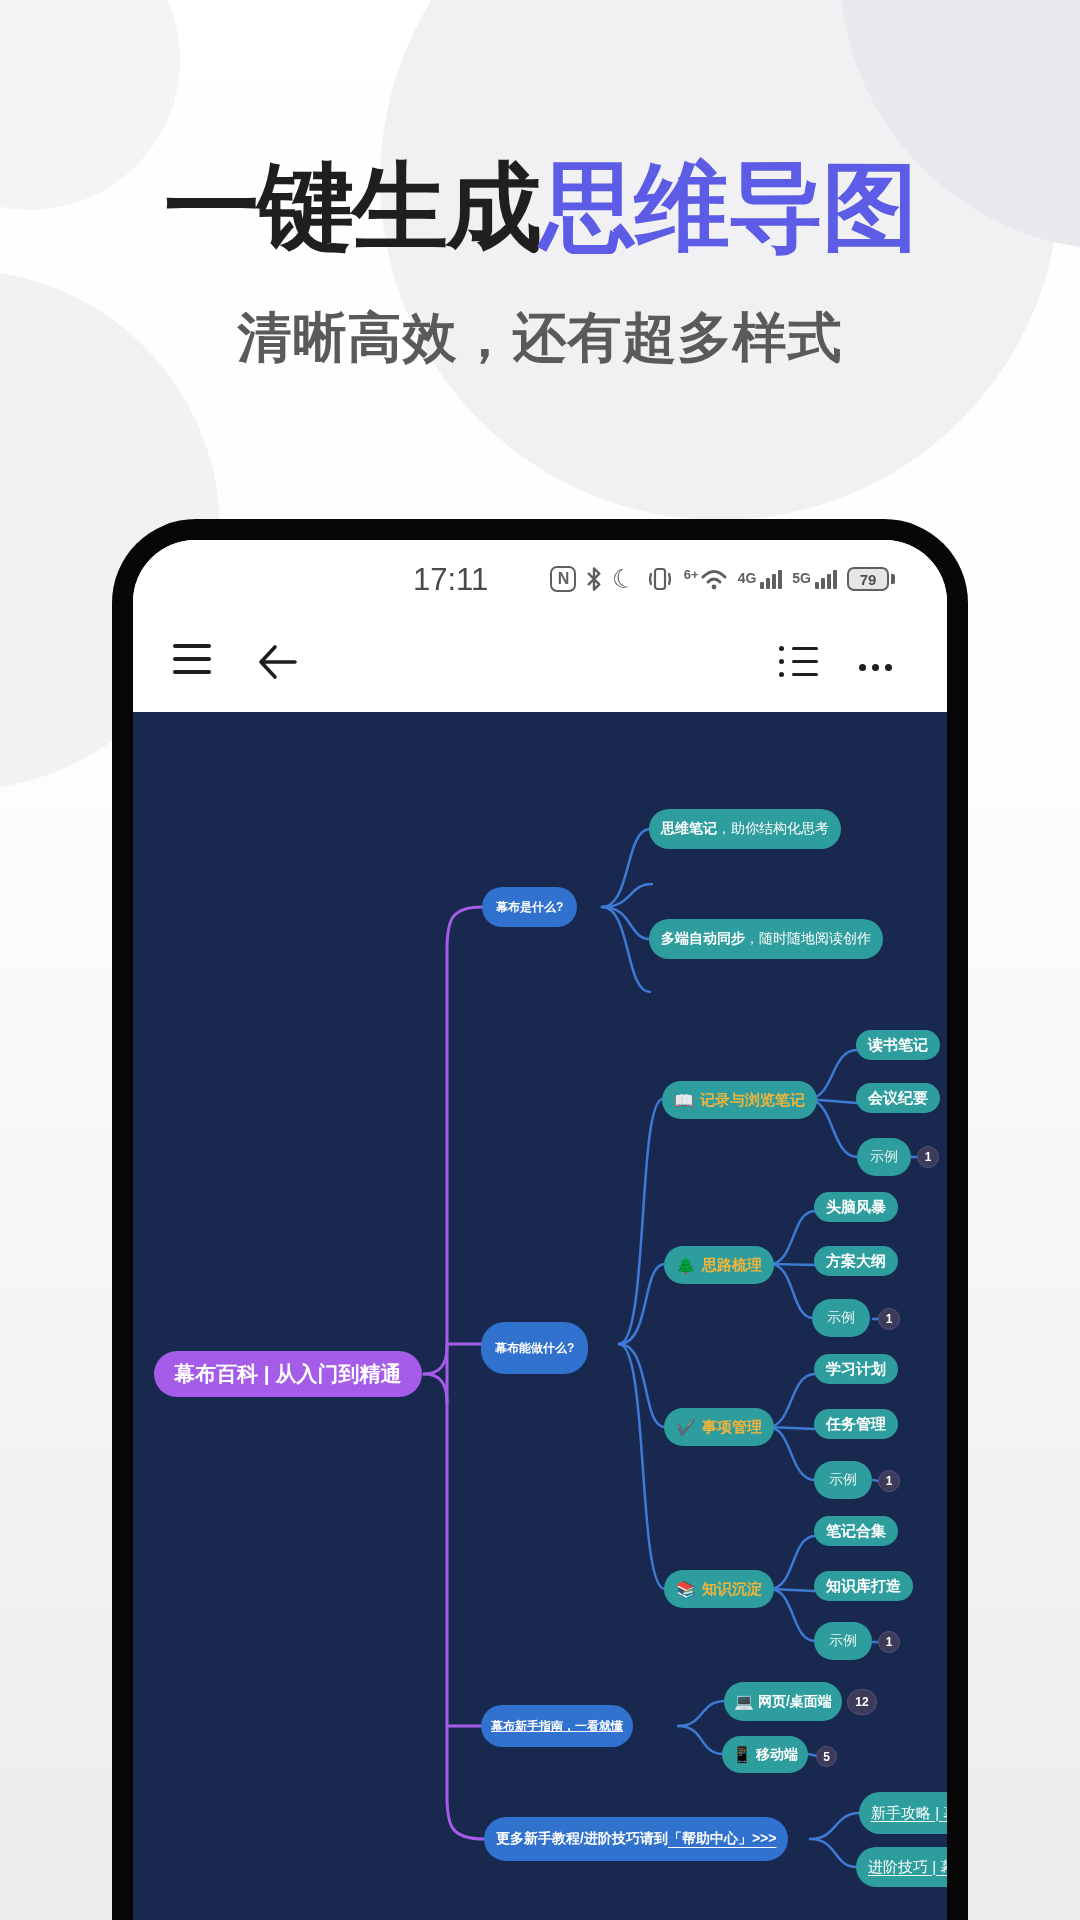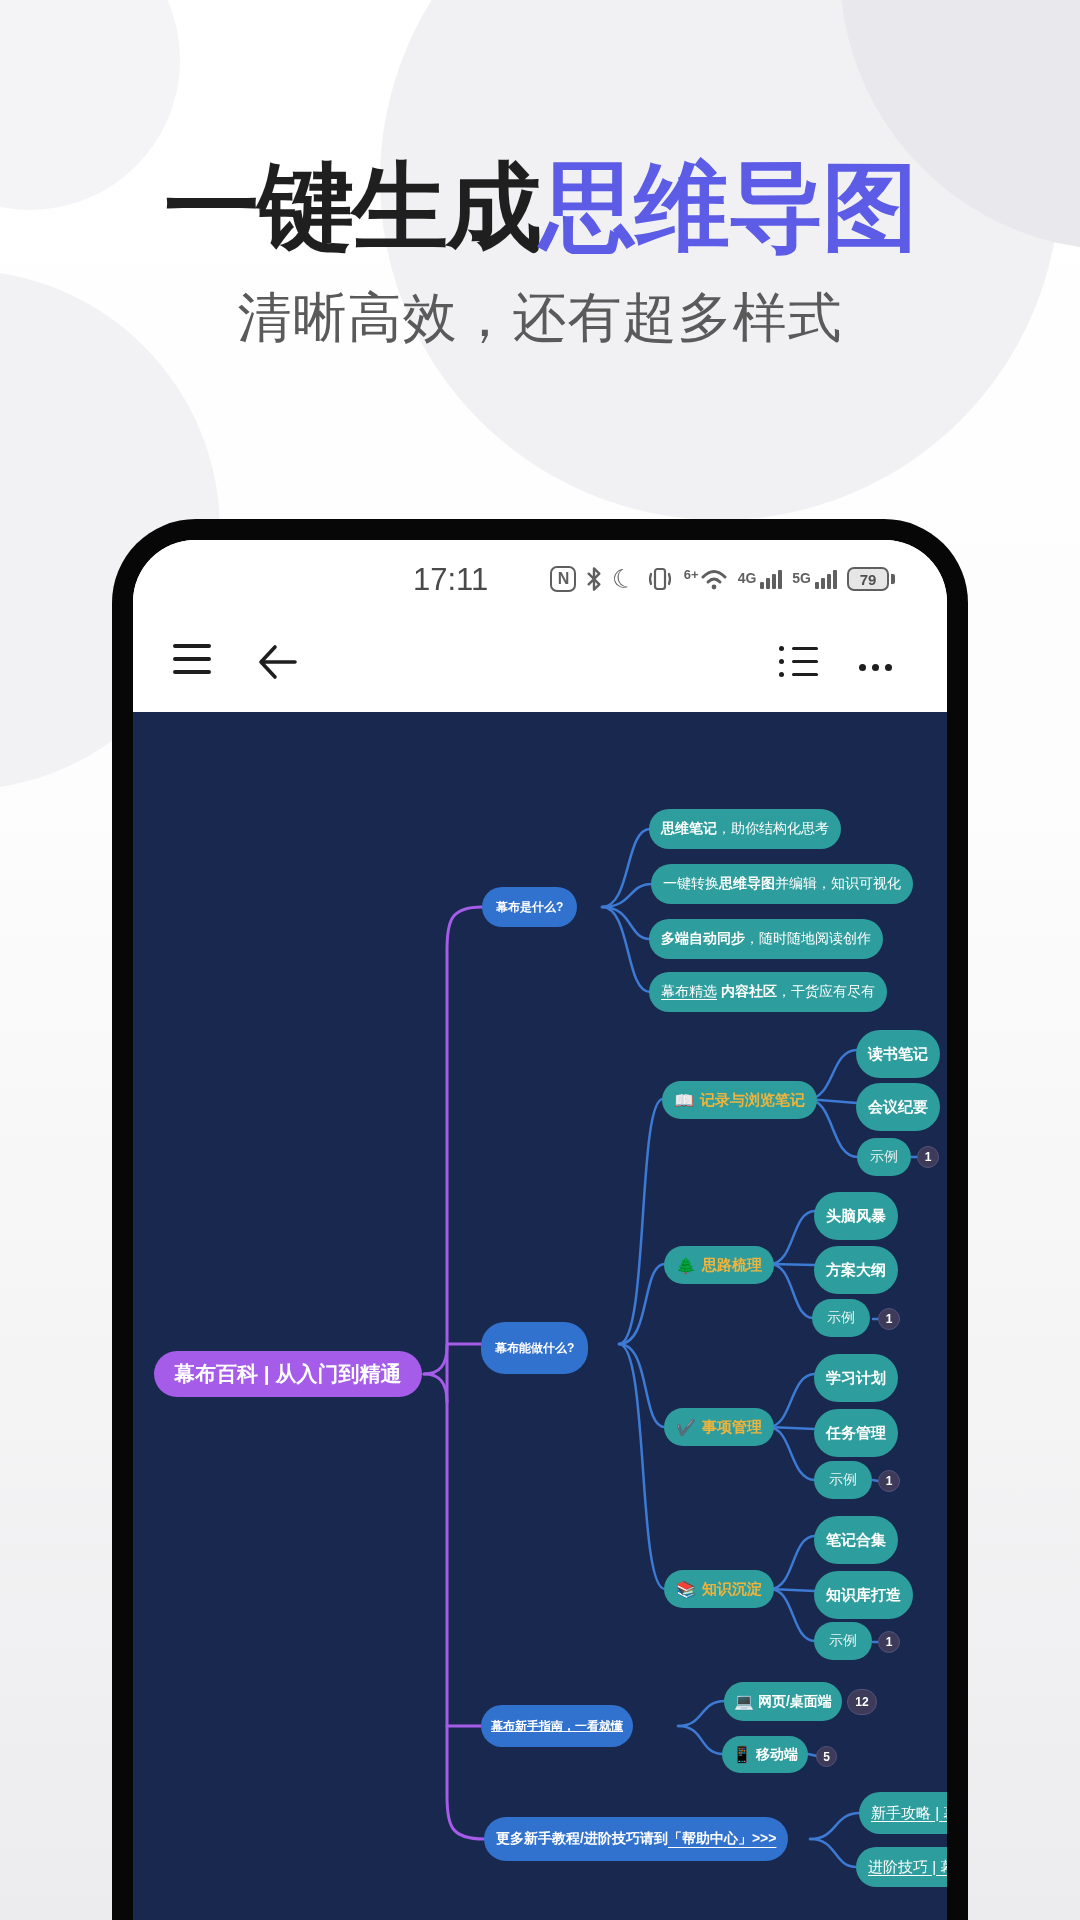--- a/index.html
+++ b/index.html
@@ -12,21 +12,21 @@
   .blob { position:absolute; border-radius:50%; z-index:0; }
   #blob1 { left:380px; top:-160px; width:680px; height:680px; background:#f1f1f4; }
   #blob2 { left:-120px; top:-90px; width:300px; height:300px; background:#f4f4f6; }
   #blob3 { left:-300px; top:270px; width:520px; height:520px; background:#f2f2f5; }
   #blob4 { left:840px; top:-310px; width:560px; height:560px; background:#e9e9ed; }
 
   
   .hero { position:absolute; left:0; top:140px; width:1080px; text-align:center; z-index:2; }
   .hero h1 { font-size:96px; font-weight:900; letter-spacing:-2px; color:#1f1f1f; line-height:1.4; }
   .hero h1 .accent { color:#5c5ce6; }
-  .hero .subtitle { margin-top:8px; font-size:54px; font-weight:400; color:#5a5a5a; letter-spacing:1px; }
+  .hero .subtitle { margin-top:28px; font-size:54px; font-weight:700; color:#5a5a5a; letter-spacing:1px; }
 
   
   .phone {
     position:absolute; left:112px; top:519px; width:856px; height:1401px;
     background:#070707; border-radius:84px 84px 0 0; padding:21px 21px 12px 21px; z-index:3;
   }
   .screen {
     width:814px; height:1380px; background:#ffffff;
     border-radius:62px 62px 0 0; overflow:hidden;
     display:flex; flex-direction:column;
@@ -63,21 +63,21 @@
 
   
   .mindmap { position:relative; flex:1 1 auto; background:#19284e; overflow:hidden; }
   .links { position:absolute; left:0; top:0; }
 
   .pill { position:absolute; display:flex; align-items:center; white-space:nowrap;
           color:#fff; border-radius:24px; padding:0 12px; }
   .root { background:#a55ce8; height:46px; font-size:21px; font-weight:700; padding:0 20px; border-radius:23px; }
   .branch { background:#3172ce; font-size:12px; font-weight:700; padding:0 14px; }
   .teal { background:#2e9d9d; }
-  .leaf { height:48px; font-size:15px; font-weight:600; }
+  .leaf { height:30px; font-size:15px; font-weight:600; }
   .note { height:40px; font-size:14px; font-weight:400; }
   .note b { font-weight:700; }
   .sub { height:38px; font-size:15px; font-weight:700; gap:6px; }
   .sub .sublabel { color:#f0b43c; }
   .sub .emoji, .leaf .emoji { font-size:16px; font-weight:400; }
   .example { height:38px; font-size:14px; font-weight:400; color:#e9f4f4; justify-content:center; }
   .badge { position:absolute; background:#3d3b59; border:1px solid #55527a; color:#fff;
            display:flex; align-items:center; justify-content:center;
            font-size:12px; font-weight:700; border-radius:13px; }
   .u { text-decoration:underline; text-underline-offset:3px; }
@@ -224,28 +224,22 @@
           <path d="M677 1127 C705 1127 700 1155 724 1155"></path>
         </g>
       </svg>
 
       <div class="pill root" style="left:21px;top:639px;">幕布百科 | 从入门到精通</div>
 
       <div class="pill branch" style="left:349px;top:175px;height:40px;">幕布是什么?</div>
       <div class="pill teal note" style="left:516px;top:97px;">
         <span><b>思维笔记</b><span>，助你结构化思考</span></span>
       </div>
-      <div class="pill teal note" style="left:518px;top:152px;">
-        <span><span>一键转换</span><b>思维导图</b><span>并编辑，知识可视化</span></span>
-      </div>
       <div class="pill teal note" style="left:516px;top:207px;">
         <span><b>多端自动同步</b><span>，随时随地阅读创作</span></span>
-      </div>
-      <div class="pill teal note" style="left:516px;top:260px;">
-        <span><span class="u">幕布精选</span><b> 内容社区</b><span>，干货应有尽有</span></span>
       </div>
 
       <div class="pill branch" style="left:348px;top:610px;height:52px;">幕布能做什么?</div>
 
       <div class="pill teal sub" style="left:529px;top:369px;">
         <span class="emoji">📖</span>
         <span class="sublabel">记录与浏览笔记</span>
       </div>
       <div class="pill teal leaf" style="left:723px;top:318px;">读书笔记</div>
       <div class="pill teal leaf" style="left:723px;top:371px;">会议纪要</div>

